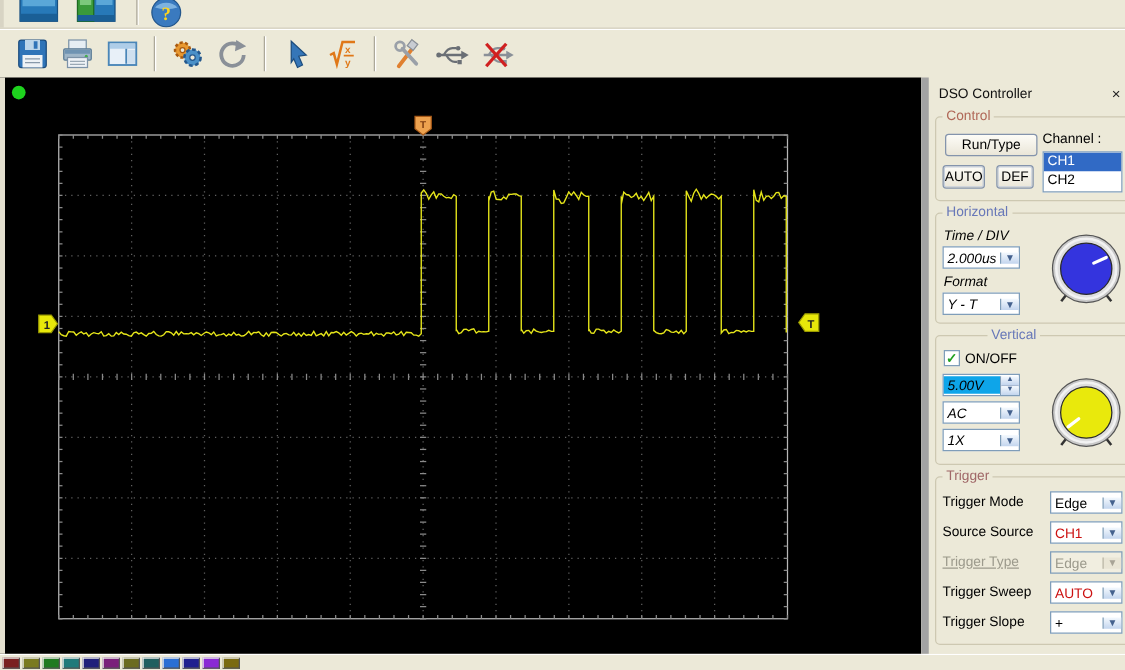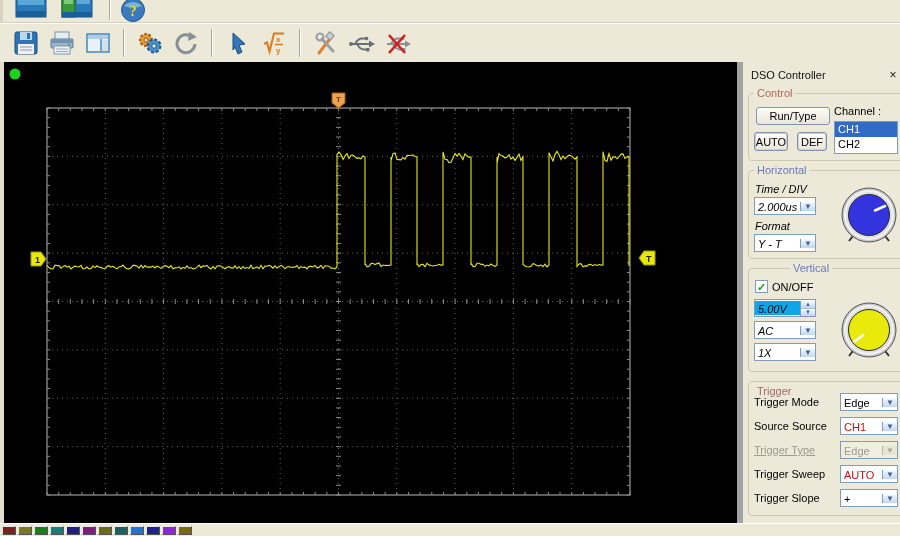--- a/index.html
+++ b/index.html
@@ -616,21 +616,21 @@
           <line x1="49" y1="55" x2="42" y2="46" stroke="#333" stroke-width="2"></line>
           <circle cx="29" cy="29" r="27" fill="#c9c9c9" stroke="#555"></circle>
           <circle cx="29" cy="29" r="24" fill="#dedede" stroke="#f2f2f2" stroke-width="2"></circle>
           <circle cx="29" cy="29" r="20.5" stroke="#2a2a2a" fill="#e9e90c"></circle>
           <line x1="23" y1="34" x2="14.5" y2="40.5" stroke="#fff" stroke-width="2.6" stroke-linecap="round"></line>
         </svg>
       </div>
     </div>
 
     <div class="group">
-      <span class="legend" style="color: rgb(160, 104, 104); margin-top: 10px;">Trigger</span>
+      <span class="legend" style="color: rgb(160, 104, 104);">Trigger</span>
 
       <div class="trow">
         <span class="trow-label">Trigger Mode</span>
         <div class="combo">
           <span class="combo-val" style="color: rgb(0, 0, 0);">Edge</span>
           <span class="combo-btn">▼</span>
         </div>
       </div>
       <div class="trow">
         <span class="trow-label">Source Source</span>

